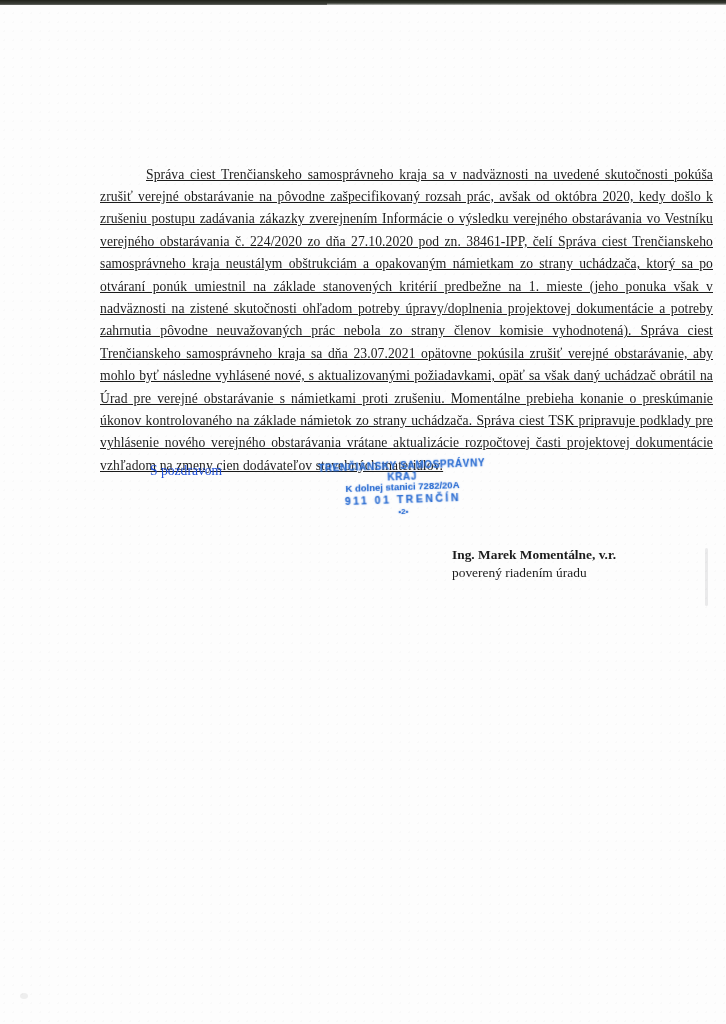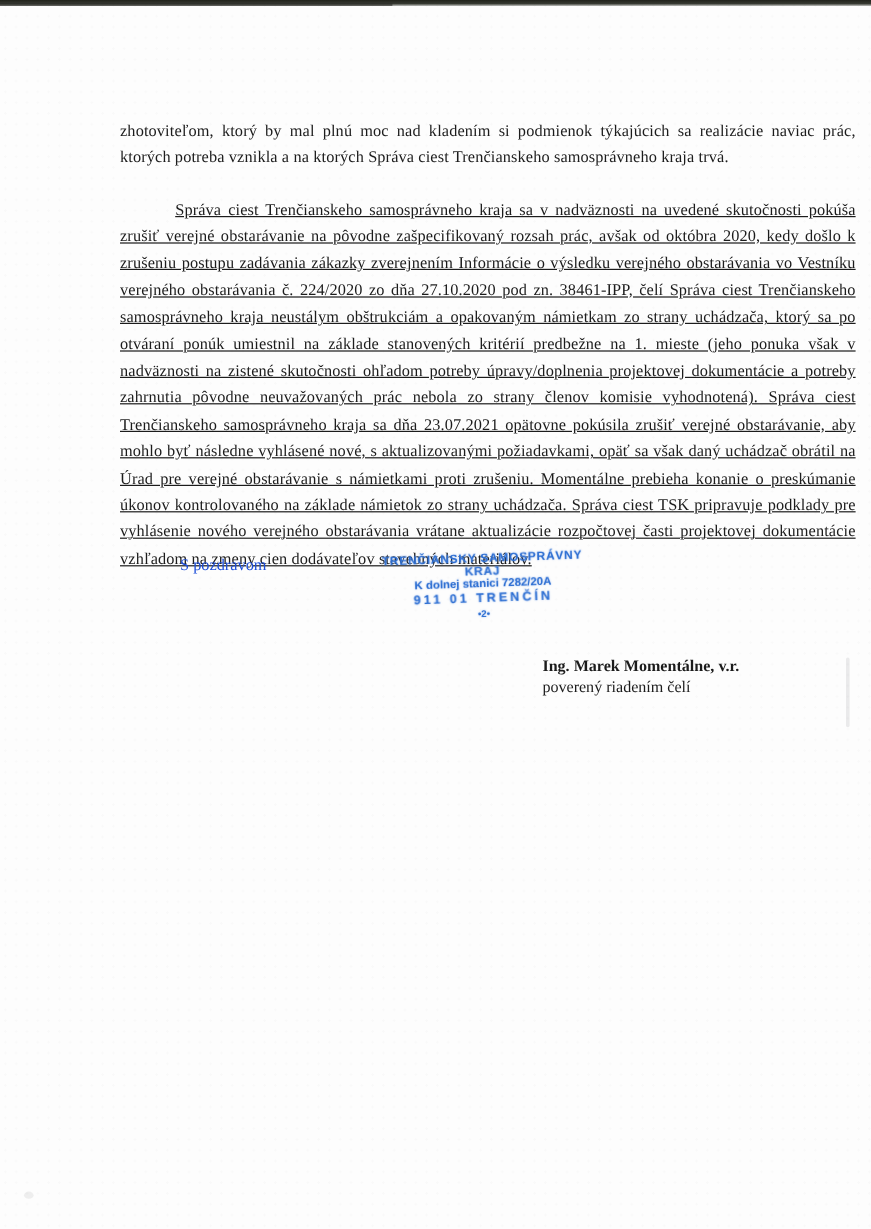--- a/index.html
+++ b/index.html
@@ -70,35 +70,34 @@
     background:rgba(130,130,135,0.12); border-radius:50%;
   }
 </style>
 </head>
 <body>
 
 <div class="page">
 
   <div class="scan-edge"></div>
 
-  <p class="para para-1">zhotoviteľom, ktorý by mal plnú moc nad kladením si podmienok týkajúcich sa realizácie naviac prác, ktorých potreba vznikla a na ktorých Správa ciest Trenčianskeho samosprávneho kraja trvá.</p>
 
   <p class="para para-2">Správa ciest Trenčianskeho samosprávneho kraja sa v nadväznosti na uvedené skutočnosti pokúša zrušiť verejné obstarávanie na pôvodne zašpecifikovaný rozsah prác, avšak od októbra 2020, kedy došlo k zrušeniu postupu zadávania zákazky zverejnením Informácie o výsledku verejného obstarávania vo Vestníku verejného obstarávania č. 224/2020 zo dňa 27.10.2020 pod zn. 38461-IPP, čelí Správa ciest Trenčianskeho samosprávneho kraja neustálym obštrukciám a opakovaným námietkam zo strany uchádzača, ktorý sa po otváraní ponúk umiestnil na základe stanovených kritérií predbežne na 1. mieste (jeho ponuka však v nadväznosti na zistené skutočnosti ohľadom potreby úpravy/doplnenia projektovej dokumentácie a potreby zahrnutia pôvodne neuvažovaných prác nebola zo strany členov komisie vyhodnotená). Správa ciest Trenčianskeho samosprávneho kraja sa dňa 23.07.2021 opätovne pokúsila zrušiť verejné obstarávanie, aby mohlo byť následne vyhlásené nové, s aktualizovanými požiadavkami, opäť sa však daný uchádzač obrátil na Úrad pre verejné obstarávanie s námietkami proti zrušeniu. Momentálne prebieha konanie o preskúmanie úkonov kontrolovaného na základe námietok zo strany uchádzača. Správa ciest TSK pripravuje podklady pre vyhlásenie nového verejného obstarávania vrátane aktualizácie rozpočtovej časti projektovej dokumentácie vzhľadom na zmeny cien dodávateľov stavebných materiálov.</p>
 
   <div class="closing">S pozdravom</div>
 
   <div class="stamp">
     <div class="stamp-org">TRENČIANSKY SAMOSPRÁVNY</div>
     <div class="stamp-org">KRAJ</div>
     <div class="stamp-addr">K dolnej stanici 7282/20A</div>
     <div class="stamp-city">911 01 TRENČÍN</div>
     <div class="stamp-num">•2•</div>
   </div>
 
   <div class="signature">
     <div class="sig-name">Ing. Marek Momentálne, v.r.</div>
-    <div class="sig-title">poverený riadením čelí</div>
+    <div class="sig-title">poverený riadením úradu</div>
   </div>
 
   <div class="scan-smudge-right"></div>
   <div class="scan-speck"></div>
 
 </div>
 
 </body></html>

